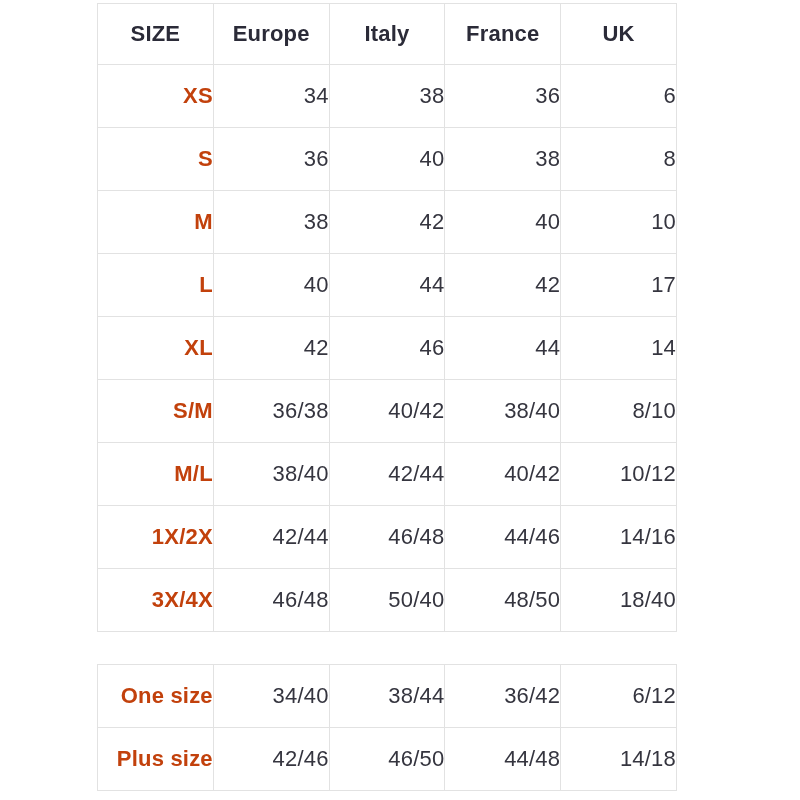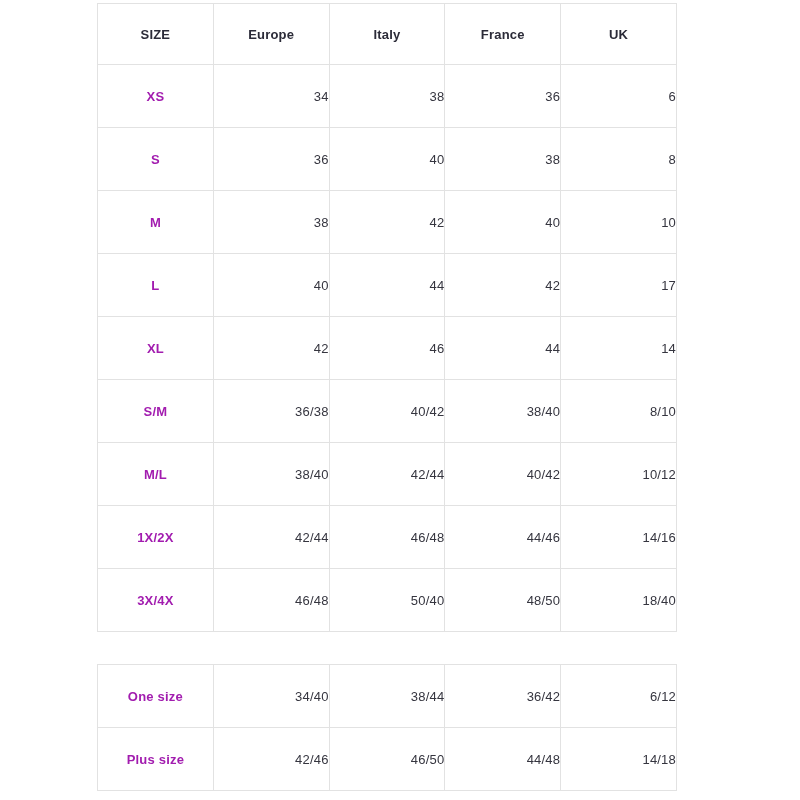--- a/index.html
+++ b/index.html
@@ -17,33 +17,34 @@
     border-collapse: collapse;
     table-layout: fixed;
     width: 580px;
     margin-left: 97px;
   }
   table.size-table th,
   table.size-table td {
     border: 1px solid #e2e2e2;
     text-align: center;
     vertical-align: middle;
-    font-size: 13px;
+    font-size: 22px;
     letter-spacing: 0.2px;
     padding: 0;
   }
   table.size-table thead th {
     height: 60px;
     font-weight: 700;
     color: #2b2b38;
   }
   table.size-table tbody th {
     height: 62px;
     font-weight: 700;
-    color: #a21caf;
+    color: #c2410c;
+    text-align: right;
   }
   table.size-table tbody td {
     height: 62px;
     font-weight: 400;
     color: #35353f;
     text-align: right;
   }
   table.size-table.extra {
     margin-top: 32px;
     border-radius: 8px;

